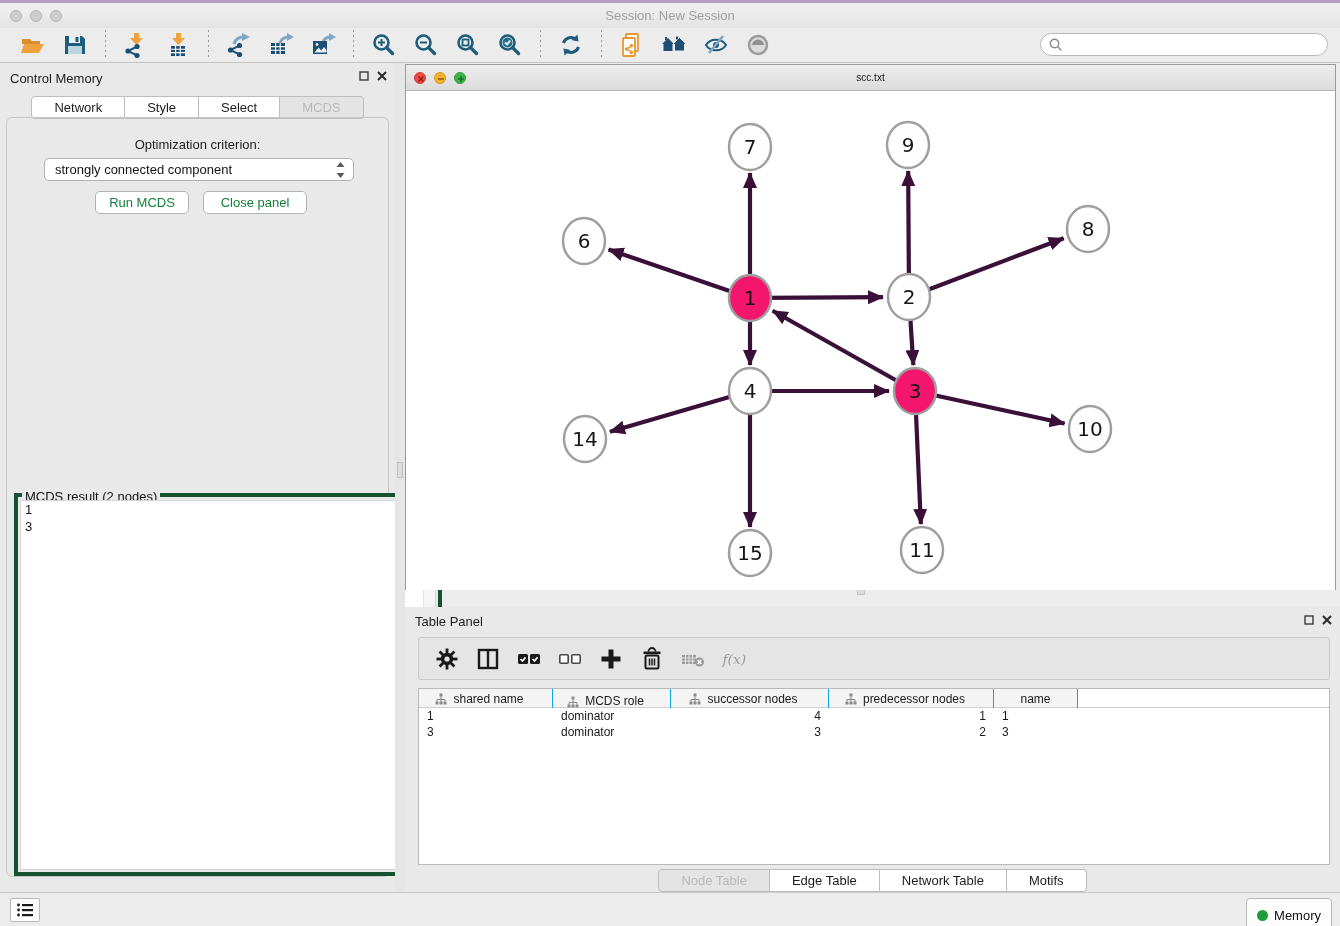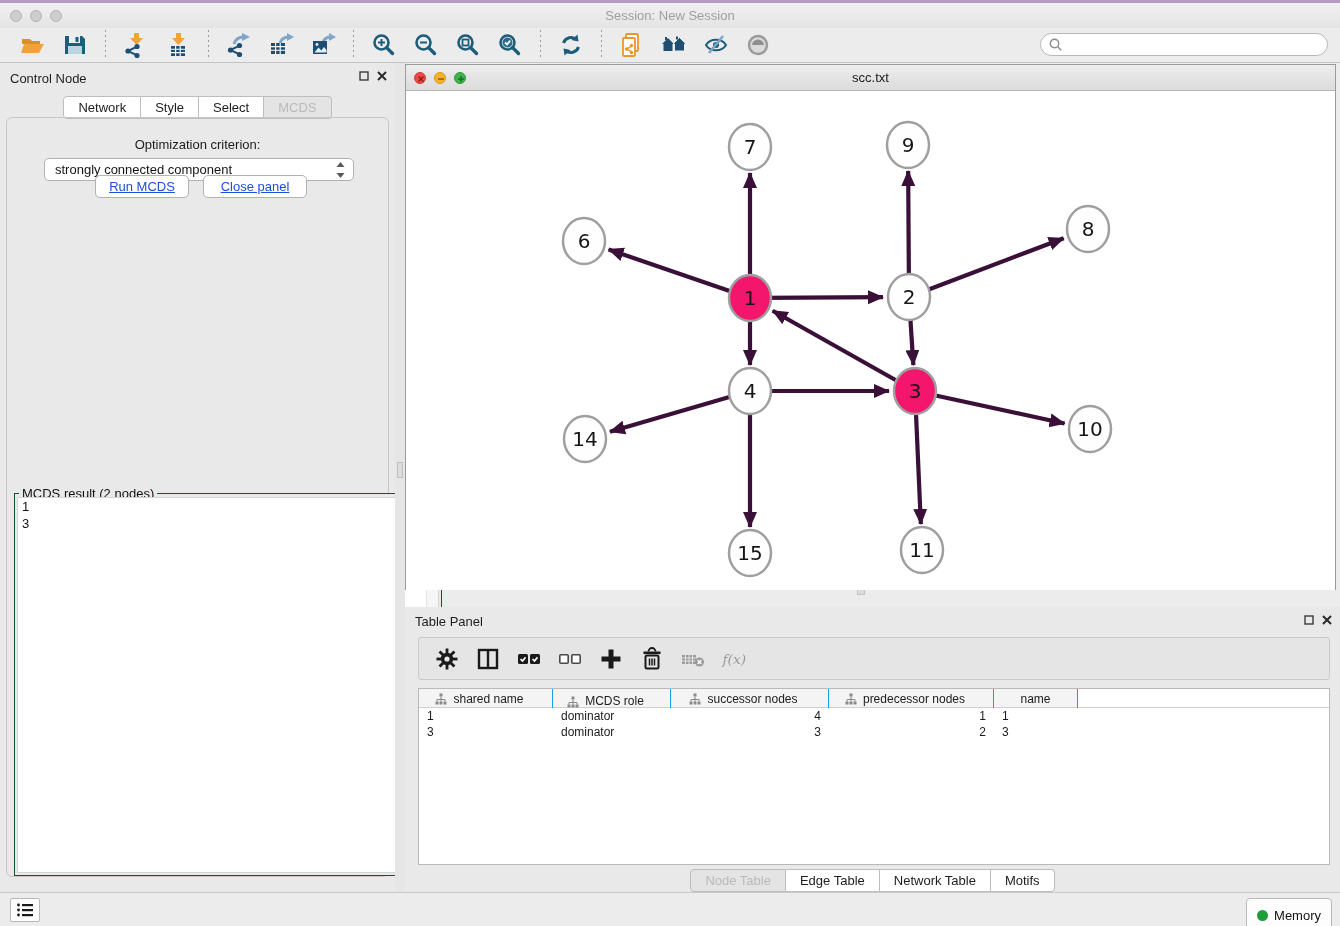--- a/index.html
+++ b/index.html
@@ -19,46 +19,46 @@
   .tb-icon { width:28px; height:28px; margin:0 7px; display:flex; align-items:center; justify-content:center; }
   .tb-sep { width:1px; height:30px; margin:0 9px; background-image:linear-gradient(#9a9a9a 40%, rgba(0,0,0,0) 0%); background-size:1px 5px; }
   #search-box { position:absolute; right:12px; top:5px; width:288px; height:23px; background:#fff; border:1px solid #b7b7b7; border-radius:12px; display:flex; align-items:center; padding-left:7px; }
   #search-input { border:none; outline:none; flex:1; height:19px; font-size:13px; background:transparent; }
 
   
   #control-panel { left:0; top:63px; width:395px; height:829px; background:#e9e9e9; }
   #cp-title { left:10px; top:8px; font-size:13px; color:#1e1e1e; }
   .panel-btns { position:absolute; right:8px; top:8px; display:flex; gap:8px; align-items:center; }
   #cp-tabs { left:0; top:33px; width:100%; display:flex; justify-content:center; }
-  .tab { font-size:13px; padding:3px 14px; background:#fff; border:1px solid #bdbdbd; border-left:none; color:#1c1c1c; line-height:15px; }
+  .tab { font-size:13px; padding:3px 22px; background:#fff; border:1px solid #bdbdbd; border-left:none; color:#1c1c1c; line-height:15px; }
   .tab:first-child { border-left:1px solid #bdbdbd; border-radius:4px 0 0 4px; }
   .tab:last-child { border-radius:0 4px 4px 0; }
   .tab.selected { background:#e4e4e4; color:#b9b9b9; }
   #cp-box { left:6px; top:54px; width:383px; height:760px; border:1px solid #c6c6c6; border-radius:6px; }
   #opt-label { left:0; top:74px; width:100%; text-align:center; font-size:13px; color:#1c1c1c; }
   #opt-select { left:44px; top:95px; width:310px; height:23px; background:#fff; border:1px solid #b2b2b2; border-radius:5px; font-size:13px; color:#141414; display:flex; align-items:center; padding-left:10px; }
   #opt-stepper { position:absolute; right:8px; top:3px; width:9px; height:16px; }
-  .cp-btn { top:112px; height:23px; background:#fff; border:1px solid #b2b2b2; border-radius:5px; font-size:13px; color:#1d4ed8; text-align:center; line-height:21px;text-decoration:underline; }
+  .cp-btn { top:128px; height:23px; background:#fff; border:1px solid #b2b2b2; border-radius:5px; font-size:13px; color:#15803d; text-align:center; line-height:21px; }
   #run-btn { left:95px; width:94px; }
   #close-btn { left:203px; width:104px; }
-  #result-box { left:14px; top:430px; width:428px; height:383px; border:1px solid #14532d; background:#e9e9e9; }
+  #result-box { left:14px; top:430px; width:428px; height:383px; border:4px solid #14532d; background:#e9e9e9; }
   #result-legend { position:absolute; left:4px; top:-8px; background:#e9e9e9; padding:0 3px; font-size:13px; color:#111; }
   #result-area { position:absolute; left:2px; top:3px; right:2px; bottom:2px; background:#fff; border:1px solid #d6d6d6; }
   #result-scroll { position:absolute; right:0; top:0; width:12px; height:100%; background:#f6f6f6; border-left:1px solid #e3e3e3; }
   .result-line { font-size:13px; line-height:17px; padding-left:4px; color:#111; }
 
   
   #v-splitter { left:395px; top:63px; width:10px; height:829px; background:#e6e6e6; }
   #v-handle { left:2px; top:399px; width:6px; height:16px; background:#dcdcdc; border:1px solid #c0c0c0; position:absolute; }
   #h-handle { left:857px; top:589px; width:8px; height:6px; background:#dcdcdc; border:1px solid #c4c4c4; }
 
   
   #net-window { left:405px; top:64px; width:931px; height:526px; border:1px solid #9a9a9a; background:#fff; }
   #net-titlebar { left:0; top:0; width:100%; height:26px; background:linear-gradient(#ededed,#dcdcdc); border-bottom:1px solid #b5b5b5; }
-  #net-title { width:100%; text-align:center; line-height:26px; font-size:13px; color:#1a1a1a; }
+  #net-title { width:100%; text-align:center; line-height:26px; font-size:10px; color:#1a1a1a; }
   .tl { position:absolute; top:7px; width:12px; height:12px; border-radius:50%; }
   #tl-close { left:8px; background:#ef4b45; border:1px solid #ce3a36; }
   #tl-min { left:28px; background:#f6b229; border:1px solid #d7991f; }
   #tl-max { left:48px; background:#3eb549; border:1px solid #2f9a3a; }
   .tl svg { position:absolute; left:1px; top:1px; }
   #graph-canvas { left:0; top:26px; width:929px; height:499px; background:#fff; }
   .node-label { font-family:"DejaVu Sans", sans-serif; font-size:20px; fill:#161616; text-anchor:middle; }
 
   
   #table-panel { left:405px; top:595px; width:935px; height:297px; background:#e9e9e9;margin-top:12px; }
@@ -235,21 +235,21 @@
   <div id="search-box">
     <svg width="16" height="16" viewBox="0 0 16 16">
         <circle cx="6.5" cy="6.5" r="4.2" fill="none" stroke="#8a8a8a" stroke-width="1.4"></circle>
         <path d="M9.8 9.8l3.4 3.4" stroke="#8a8a8a" stroke-width="1.4"></path>
       </svg>
     <input id="search-input" placeholder="" style="">
   </div>
 </div>
 
 <div id="control-panel" class="abs">
-  <div id="cp-title" class="abs">Control Node</div>
+  <div id="cp-title" class="abs">Control Memory</div>
   <div class="panel-btns">
     <svg width="10" height="10" viewBox="0 0 10 10">
         <rect x="1" y="1" width="8" height="8" fill="none" stroke="#3a3a3a" stroke-width="1.4"></rect>
       </svg>
     <svg width="10" height="10" viewBox="0 0 10 10">
         <path d="M1 1l8 8M9 1l-8 8" stroke="#2a2a2a" stroke-width="2"></path>
       </svg>
   </div>
   <div id="cp-tabs" class="abs">
       <div class="tab">Network</div>

